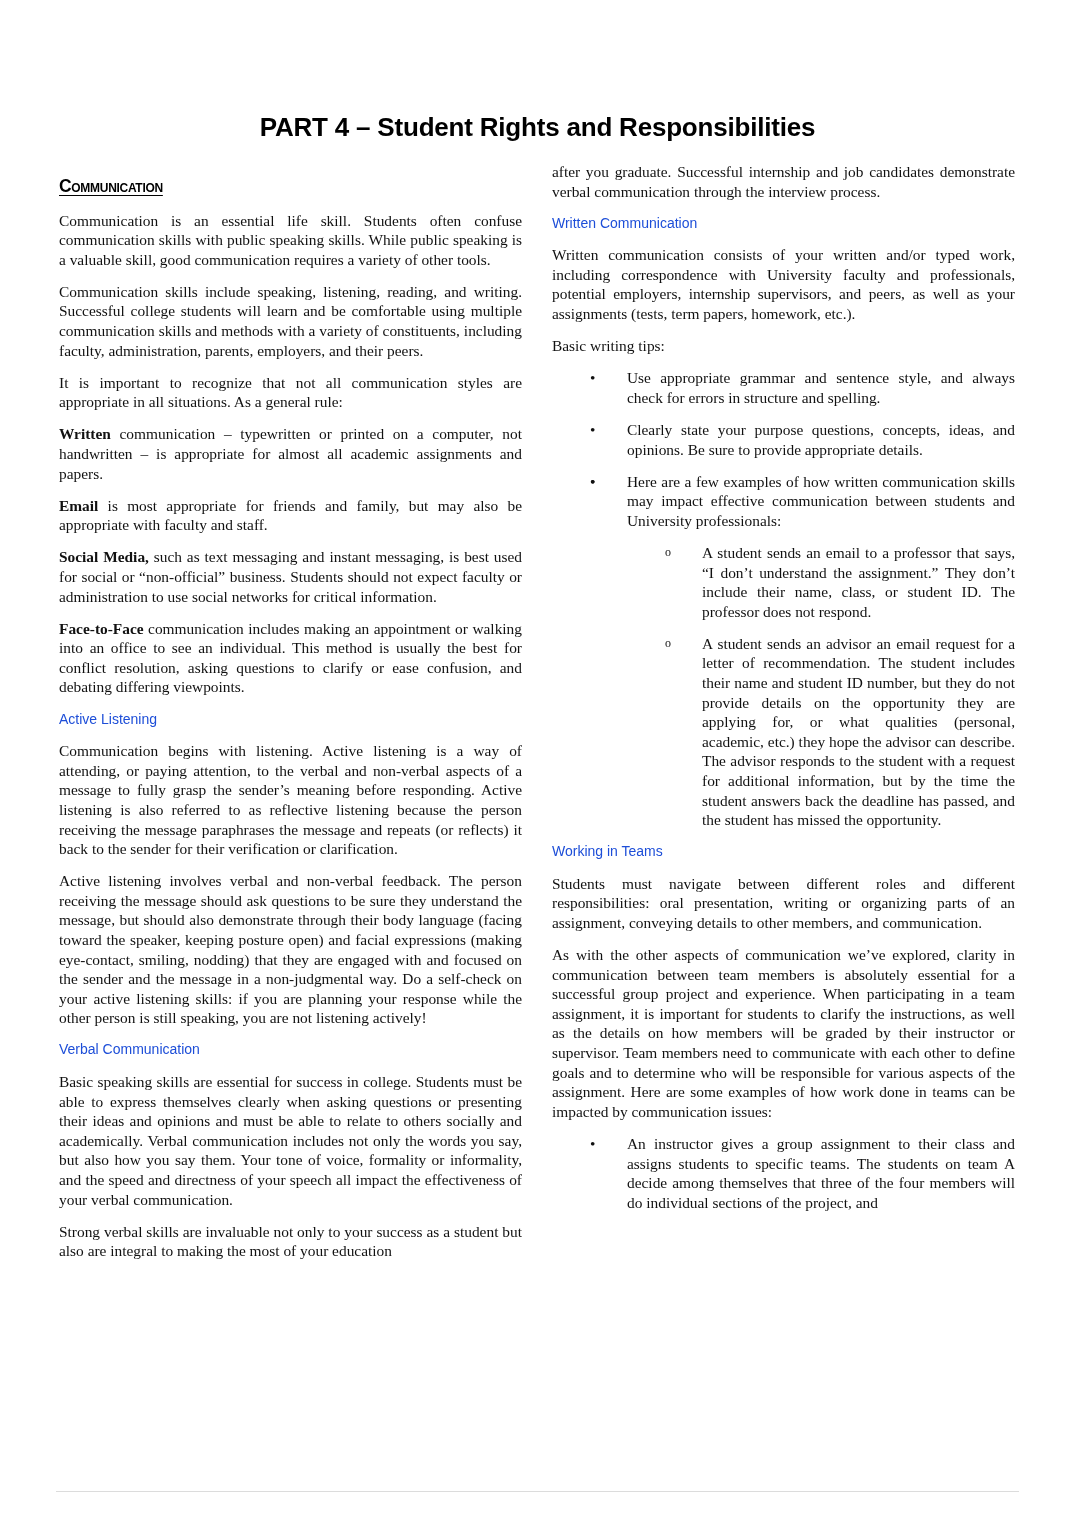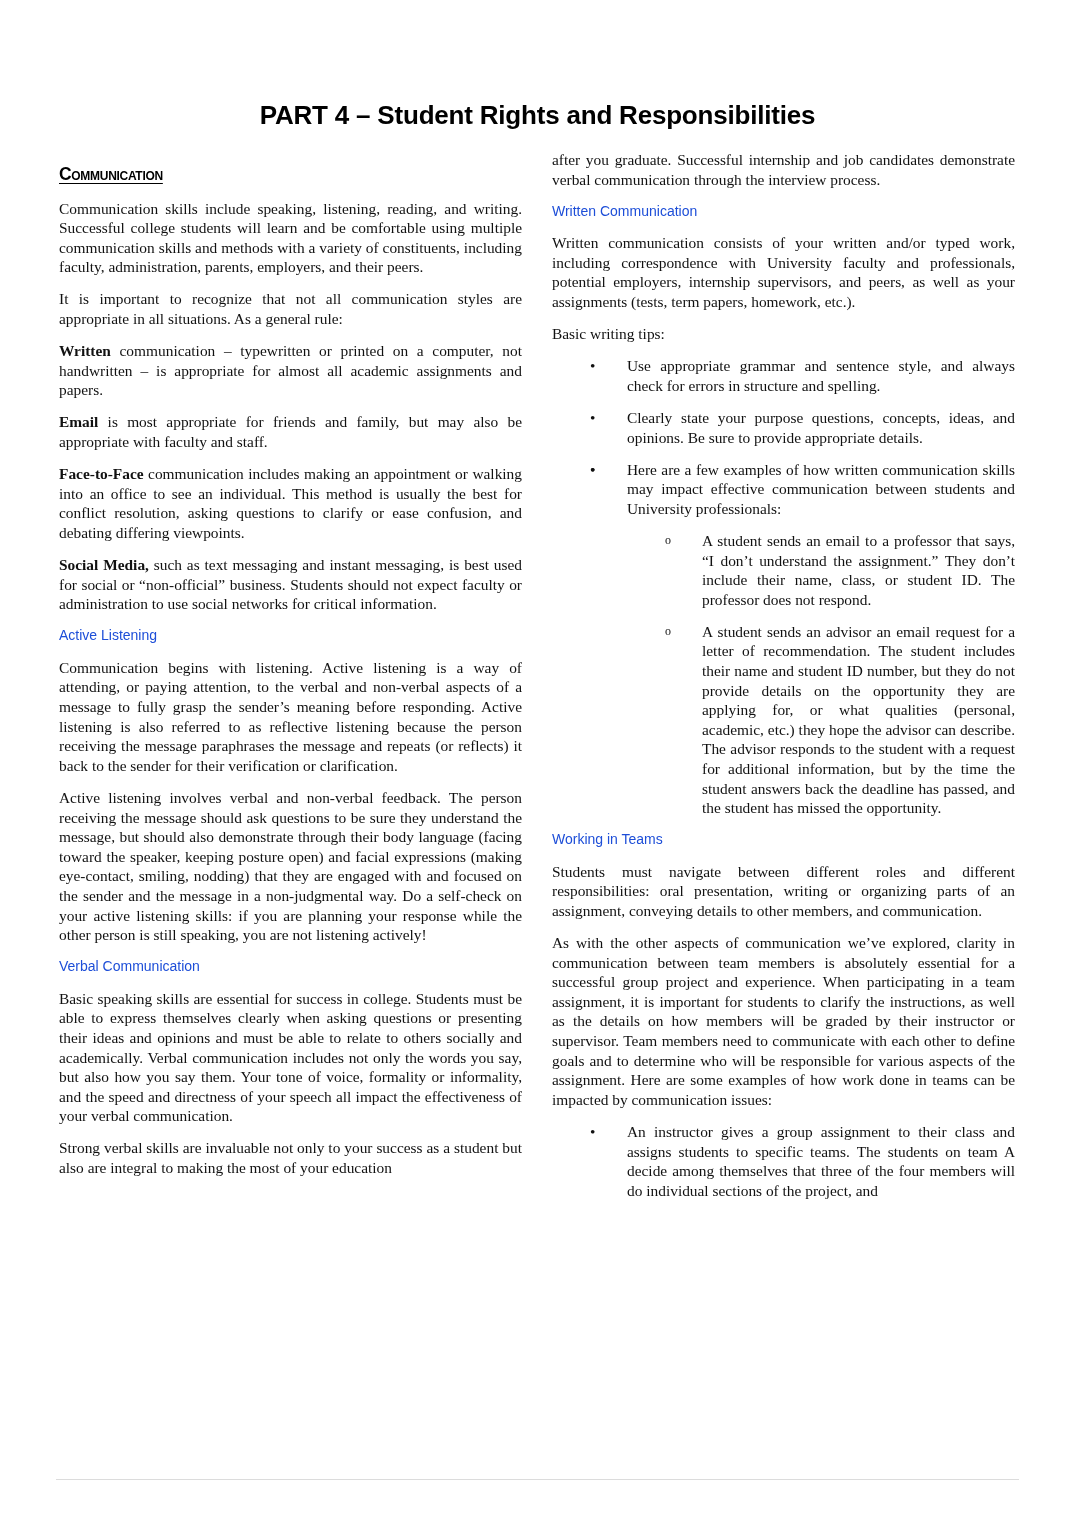--- a/index.html
+++ b/index.html
@@ -1,17 +1,17 @@
 <!DOCTYPE html>
 <html><head>
 <meta charset="utf-8">
 <style>
   html, body { margin: 0; padding: 0; background: #ffffff; }
   body { width: 1075px; height: 1518px; position: relative; overflow: hidden; color: #111; }
-  .page { position: absolute; left: 0; top: 0; width: 1075px; height: 1082px; }
+  .page { position: absolute; left: 0; top: 12px; width: 1075px; height: 1082px; }
   .title {
     position: absolute; left: 0; top: 100px; width: 1075px; text-align: center;
     font-family: "Liberation Sans", sans-serif; font-weight: bold; font-size: 26px; color: #000;
     letter-spacing: -0.2px;
   }
   .col { position: absolute; top: 150px; font-family: "Liberation Serif", serif; font-size: 15.4px; line-height: 19.6px; color: #111; }
   .col-left { left: 59px; width: 463px; }
   .col-right { left: 552px; width: 463px; top: 150px; }
   p { margin: 0 0 12.5px 0; text-align: justify; }
   .h-section {
@@ -30,26 +30,27 @@
   .footer-rule { position: absolute; left: 56px; top: 1479px; width: 963px; height: 1px; background: #dcdcdc; }
 </style>
 </head>
 <body>
 
 <div class="page">
   <div class="title">PART 4 – Student Rights and Responsibilities</div>
 
   <div class="col col-left">
     <div class="h-section">Communication</div>
+    <p>Communication is an essential life skill. Students often confuse communication skills with public speaking skills. While public speaking is a valuable skill, good communication requires a variety of other tools.</p>
     <p>Communication skills include speaking, listening, reading, and writing. Successful college students will learn and be comfortable using multiple communication skills and methods with a variety of constituents, including faculty, administration, parents, employers, and their peers.</p>
     <p>It is important to recognize that not all communication styles are appropriate in all situations. As a general rule:</p>
     <p><b>Written</b><span> communication – typewritten or printed on a computer, not handwritten – is appropriate for almost all academic assignments and papers.</span></p>
     <p><b>Email</b><span> is most appropriate for friends and family, but may also be appropriate with faculty and staff.</span></p>
+    <p><b>Social Media,</b><span> such as text messaging and instant messaging, is best used for social or “non-official” business. Students should not expect faculty or administration to use social networks for critical information.</span></p>
     <p><b>Face-to-Face</b><span> communication includes making an appointment or walking into an office to see an individual. This method is usually the best for conflict resolution, asking questions to clarify or ease confusion, and debating differing viewpoints.</span></p>
-    <p><b>Social Media,</b><span> such as text messaging and instant messaging, is best used for social or “non-official” business. Students should not expect faculty or administration to use social networks for critical information.</span></p>
     <div class="h-minor">Active Listening</div>
     <p>Communication begins with listening. Active listening is a way of attending, or paying attention, to the verbal and non-verbal aspects of a message to fully grasp the sender’s meaning before responding. Active listening is also referred to as reflective listening because the person receiving the message paraphrases the message and repeats (or reflects) it back to the sender for their verification or clarification.</p>
     <p>Active listening involves verbal and non-verbal feedback. The person receiving the message should ask questions to be sure they understand the message, but should also demonstrate through their body language (facing toward the speaker, keeping posture open) and facial expressions (making eye-contact, smiling, nodding) that they are engaged with and focused on the sender and the message in a non-judgmental way. Do a self-check on your active listening skills: if you are planning your response while the other person is still speaking, you are not listening actively!</p>
     <div class="h-minor">Verbal Communication</div>
     <p>Basic speaking skills are essential for success in college. Students must be able to express themselves clearly when asking questions or presenting their ideas and opinions and must be able to relate to others socially and academically. Verbal communication includes not only the words you say, but also how you say them. Your tone of voice, formality or informality, and the speed and directness of your speech all impact the effectiveness of your verbal communication.</p>
     <p>Strong verbal skills are invaluable not only to your success as a student but also are integral to making the most of your education</p>
   </div>
 
   <div class="col col-right">
     <p>after you graduate. Successful internship and job candidates demonstrate verbal communication through the interview process.</p>

